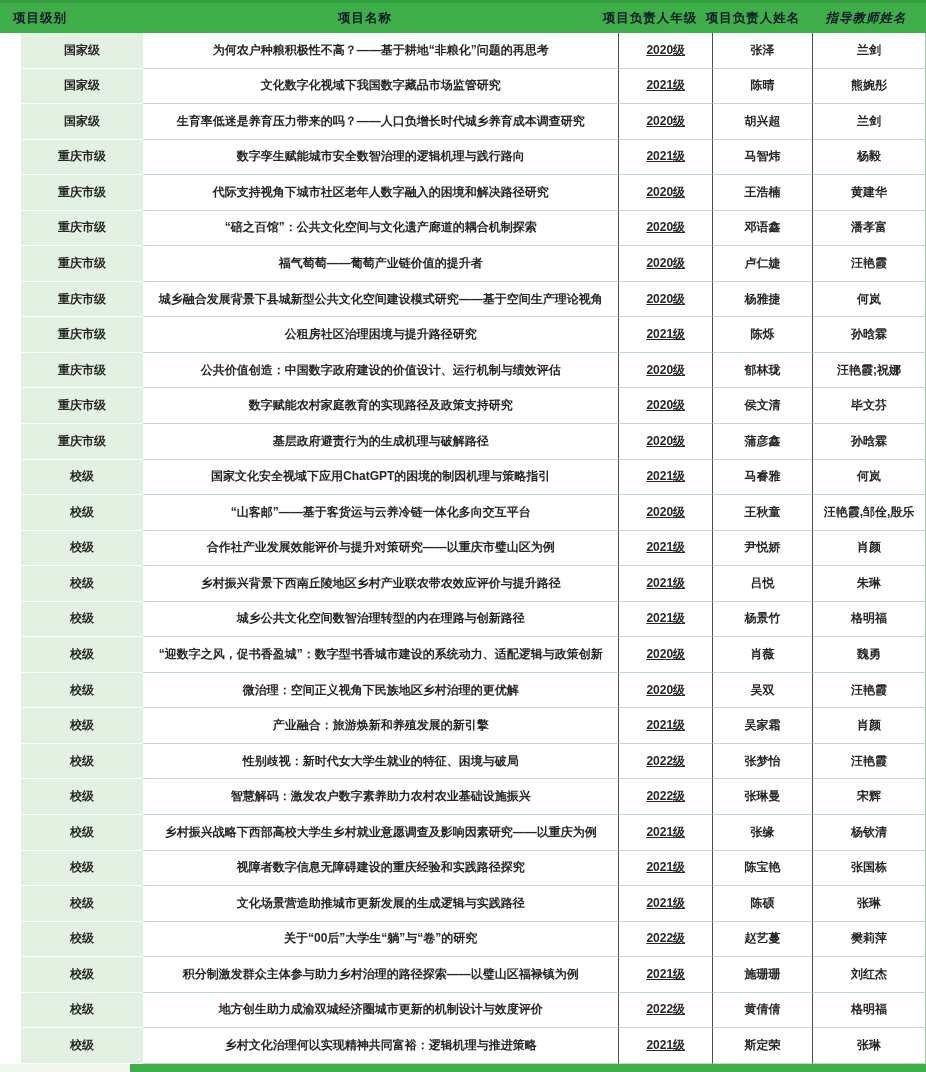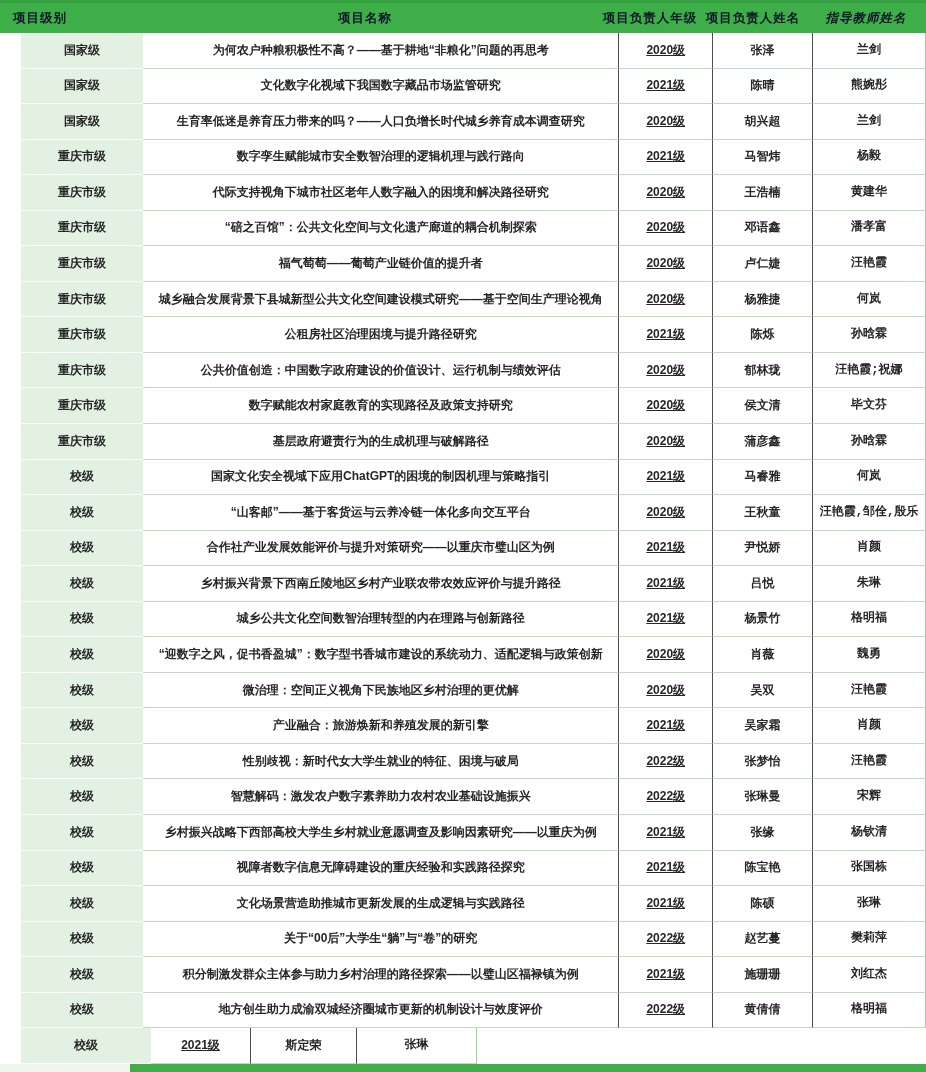--- a/index.html
+++ b/index.html
@@ -36,21 +36,21 @@
     line-height:1.1;
   }
   .c-level {
     width:130px; background:var(--lightgreen,#e3f1e2);
     border-bottom-color:#ffffff;
     margin-left:21px;
   }
   .c-title  { width:506px; border-right:1px solid #4d4d4d; padding:8px 4px; }
   .c-grade  { width:100px; border-right:1px solid #4d4d4d;text-decoration:underline; }
   .c-leader { width:106px; border-right:1px solid #4d4d4d; }
-  .c-teacher{ width:120px; border-right:1px solid #9fd3a0; padding:0 2px;font-family:Liberation Mono, monospace; }
+  .c-teacher{ width:120px; border-right:1px solid #9fd3a0; padding:0 2px; }
   
   .bottom-strip { display:flex; height:8px; }
   .bottom-strip .bs-left  { width:130px; background:#eff7ef; }
   .bottom-strip .bs-right { flex:1; background:var(--green,#3eae49); }
 </style>
 </head>
 <body>
 
 <div class="page">
 
@@ -283,20 +283,21 @@
       <div class="trow">
         <div class="cell c-level">校级</div>
         <div class="cell c-title">地方创生助力成渝双城经济圈城市更新的机制设计与效度评价</div>
         <div class="cell c-grade">2022级</div>
         <div class="cell c-leader">黄倩倩</div>
         <div class="cell c-teacher">格明福</div>
       </div>
 
       <div class="trow">
         <div class="cell c-level">校级</div>
+        <div class="cell c-title">乡村文化治理何以实现精神共同富裕：逻辑机理与推进策略</div>
         <div class="cell c-grade">2021级</div>
         <div class="cell c-leader">斯定荣</div>
         <div class="cell c-teacher">张琳</div>
       </div>
     </div>
 
   <div class="bottom-strip">
     <div class="bs-left"></div>
     <div class="bs-right"></div>
   </div>

